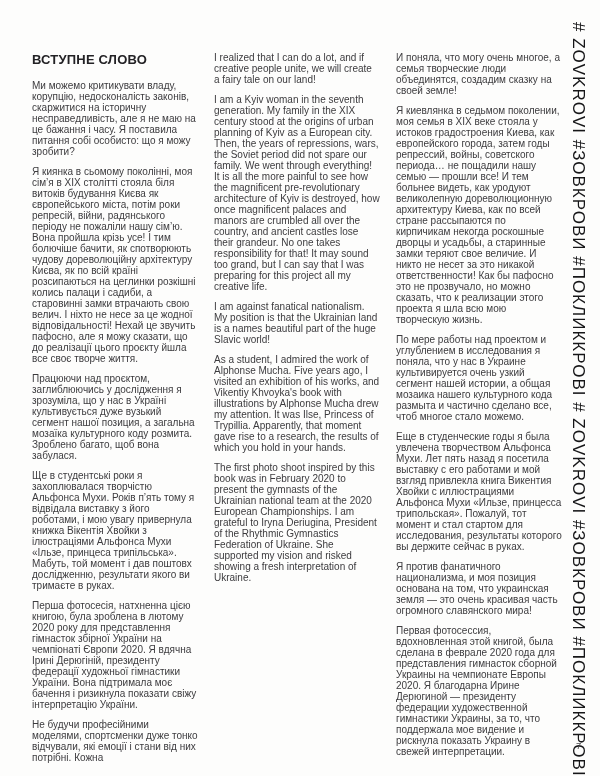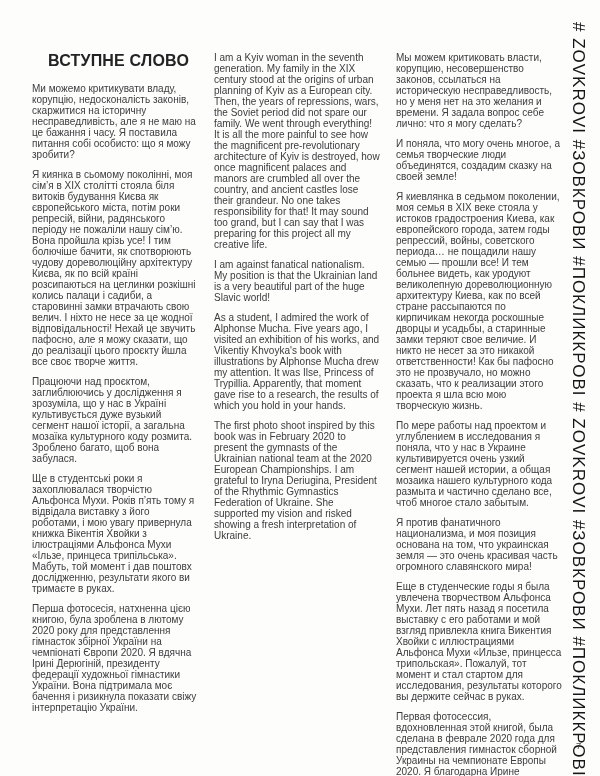--- a/index.html
+++ b/index.html
@@ -17,22 +17,22 @@
   }
   .columns {
     position: absolute;
     left: 32px; top: 52px;
     width: 529px;
     display: flex;
     gap: 16px;
   }
   .col { width: 166px; flex: 0 0 166px; }
   .col h2 {
-    margin: 0 0 13px 16px;
-    font-size: 16px;
+    margin: 0 0 13px 0;
+    font-size: 13px;
     font-weight: 700;
     letter-spacing: 0.2px;
     color: #232225;
     white-space: nowrap;
   }
   .col p {
     margin: 0 0 9px 0;
     font-size: 10px;
     line-height: 11px;
     color: #3c3b3e;
@@ -64,43 +64,44 @@
 
 <div class="page">
 
   <div class="columns">
 
     <section class="col">
       <h2>ВСТУПНЕ СЛОВО</h2>
       <div class="paras">
           <p>Ми можемо критикувати владу, корупцію, недосконалість законів, скаржитися на історичну несправедливість, але я не маю на це бажання і часу. Я поставила питання собі особисто: що я можу зробити?</p>
           <p>Я киянка в сьомому поколінні, моя сім’я в XIX столітті стояла біля витоків будування Києва як європейського міста, потім роки репресій, війни, радянського періоду не пожаліли нашу сім’ю. Вона пройшла крізь усе! І тим болючіше бачити, як спотворюють чудову дореволюційну архітектуру Києва, як по всій країні розсипаються на цеглинки розкішні колись палаци і садиби, а старовинні замки втрачають свою велич. І ніхто не несе за це жодної відповідальності! Нехай це звучить пафосно, але я можу сказати, що до реалізації цього проєкту йшла все своє творче життя.</p>
-          <p>Працюючи над проєктом, заглиблюючись у дослідження я зрозуміла, що у нас в Україні культивується дуже вузький сегмент нашої історії, а загальна мозаїка культурного коду розмита. Зроблено багато, щоб вона забулася.</p>
+          <p>Працюючи над проєктом, заглиблюючись у дослідження я зрозуміла, що у нас в Україні культивується дуже вузький сегмент нашої позиция, а загальна мозаїка культурного коду розмита. Зроблено багато, щоб вона забулася.</p>
           <p>Ще в студентські роки я захоплювалася творчістю Альфонса Мухи. Років п’ять тому я відвідала виставку з його роботами, і мою увагу привернула книжка Вікентія Хвойки з ілюстраціями Альфонса Мухи «Ільзе, принцеса трипільська». Мабуть, той момент і дав поштовх дослідженню, результати якого ви тримаєте в руках.</p>
           <p>Перша фотосесія, натхненна цією книгою, була зроблена в лютому 2020 року для представлення гімнасток збірної України на чемпіонаті Європи 2020. Я вдячна Ірині Дерюгіній, президенту федерації художньої гімнастики України. Вона підтримала моє бачення і ризикнула показати свіжу інтерпретацію України.</p>
+          <p>Не будучи професійними моделями, спортсменки дуже тонко відчували, які емоції і стани від них потрібні. Кожна</p>
         </div>
     </section>
 
     <section class="col">
       <div class="paras">
+          <p>I realized that I can do a lot, and if creative people unite, we will create a fairy tale on our land!</p>
           <p>I am a Kyiv woman in the seventh generation. My family in the XIX century stood at the origins of urban planning of Kyiv as a European city. Then, the years of repressions, wars, the Soviet period did not spare our family. We went through everything! It is all the more painful to see how the magnificent pre-revolutionary architecture of Kyiv is destroyed, how once magnificent palaces and manors are crumbled all over the country, and ancient castles lose their grandeur. No one takes responsibility for that! It may sound too grand, but I can say that I was preparing for this project all my creative life.</p>
-          <p>I am against fanatical nationalism. My position is that the Ukrainian land is a very beautiful part of the huge Slavic world!</p>
+          <p>I am against fanatical nationalism. My position is that the Ukrainian land is a names beautiful part of the huge Slavic world!</p>
           <p>As a student, I admired the work of Alphonse Mucha. Five years ago, I visited an exhibition of his works, and Vikentiy Khvoyka's book with illustrations by Alphonse Mucha drew my attention. It was Ilse, Princess of Trypillia. Apparently, that moment gave rise to a research, the results of which you hold in your hands.</p>
           <p>The first photo shoot inspired by this book was in February 2020 to present the gymnasts of the Ukrainian national team at the 2020 European Championships. I am grateful to Iryna Deriugina, President of the Rhythmic Gymnastics Federation of Ukraine. She supported my vision and risked showing a fresh interpretation of Ukraine.</p>
         </div>
     </section>
 
     <section class="col">
       <div class="paras">
-          <p>Мы можем критиковать власти, корупцию, несовершенство законов, ссылаться на историческую несправедливость, но у меня нет на это желания и времени. Я задала вопрос себе лично: что я могу сделать?</p>
           <p>И поняла, что могу очень многое, а семья творческие люди объединятся, создадим сказку на своей земле!</p>
           <p>Я киевлянка в седьмом поколении, моя семья в XIX веке стояла у истоков градостроения Киева, как европейского города, затем годы репрессий, войны, советского периода… не пощадили нашу семью — прошли все! И тем больнее видеть, как уродуют великолепную дореволюционную архитектуру Киева, как по всей стране рассыпаются по кирпичикам некогда роскошные дворцы и усадьбы, а старинные замки теряют свое величие. И никто не несет за это никакой ответственности! Как бы пафосно это не прозвучало, но можно сказать, что к реализации этого проекта я шла всю мою творческую жизнь.</p>
-          <p>По мере работы над проектом и углублением в исследования я поняла, что у нас в Украине культивируется очень узкий сегмент нашей истории, а общая мозаика нашего культурного кода размыта и частично сделано все, чтоб многое стало забытым.</p>
+          <p>По мере работы над проектом и углублением в исследования я поняла, что у нас в Украине культивируется очень узкий сегмент нашей истории, а общая мозаика нашего культурного кода размыта и частично сделано все, чтоб многое стало можемо.</p>
+          <p>Еще в студенческие годы я была увлечена творчеством Альфонса Мухи. Лет пять назад я посетила выставку с его работами и мой взгляд привлекла книга Викентия Хвойки с иллюстрациями Альфонса Мухи «Ильзе, принцесса трипольская». Пожалуй, тот момент и стал стартом для исследования, результаты которого вы держите сейчас в руках.</p>
           <p>Я против фанатичного национализма, и моя позиция основана на том, что украинская земля — это очень красивая часть огромного славянского мира!</p>
-          <p>Еще в студенческие годы я была увлечена творчеством Альфонса Мухи. Лет пять назад я посетила выставку с его работами и мой взгляд привлекла книга Викентия Хвойки с иллюстрациями Альфонса Мухи «Ильзе, принцесса трипольская». Пожалуй, тот момент и стал стартом для исследования, результаты которого вы держите сейчас в руках.</p>
           <p>Первая фотосессия, вдохновленная этой книгой, была сделана в феврале 2020 года для представления гимнасток сборной Украины на чемпионате Европы 2020. Я благодарна Ирине Дерюгиной — президенту федерации художественной гимнастики Украины, за то, что поддержала мое видение и рискнула показать Украину в свежей интерпретации.</p>
         </div>
     </section>
 
   </div>
 
   <div class="vertical-banner"># ZOVKROVI #ЗОВКРОВИ #ПОКЛИККРОВІ # ZOVKROVI #ЗОВКРОВИ #ПОКЛИККРОВІ</div>
 
   <div class="page-number">7</div>
 

